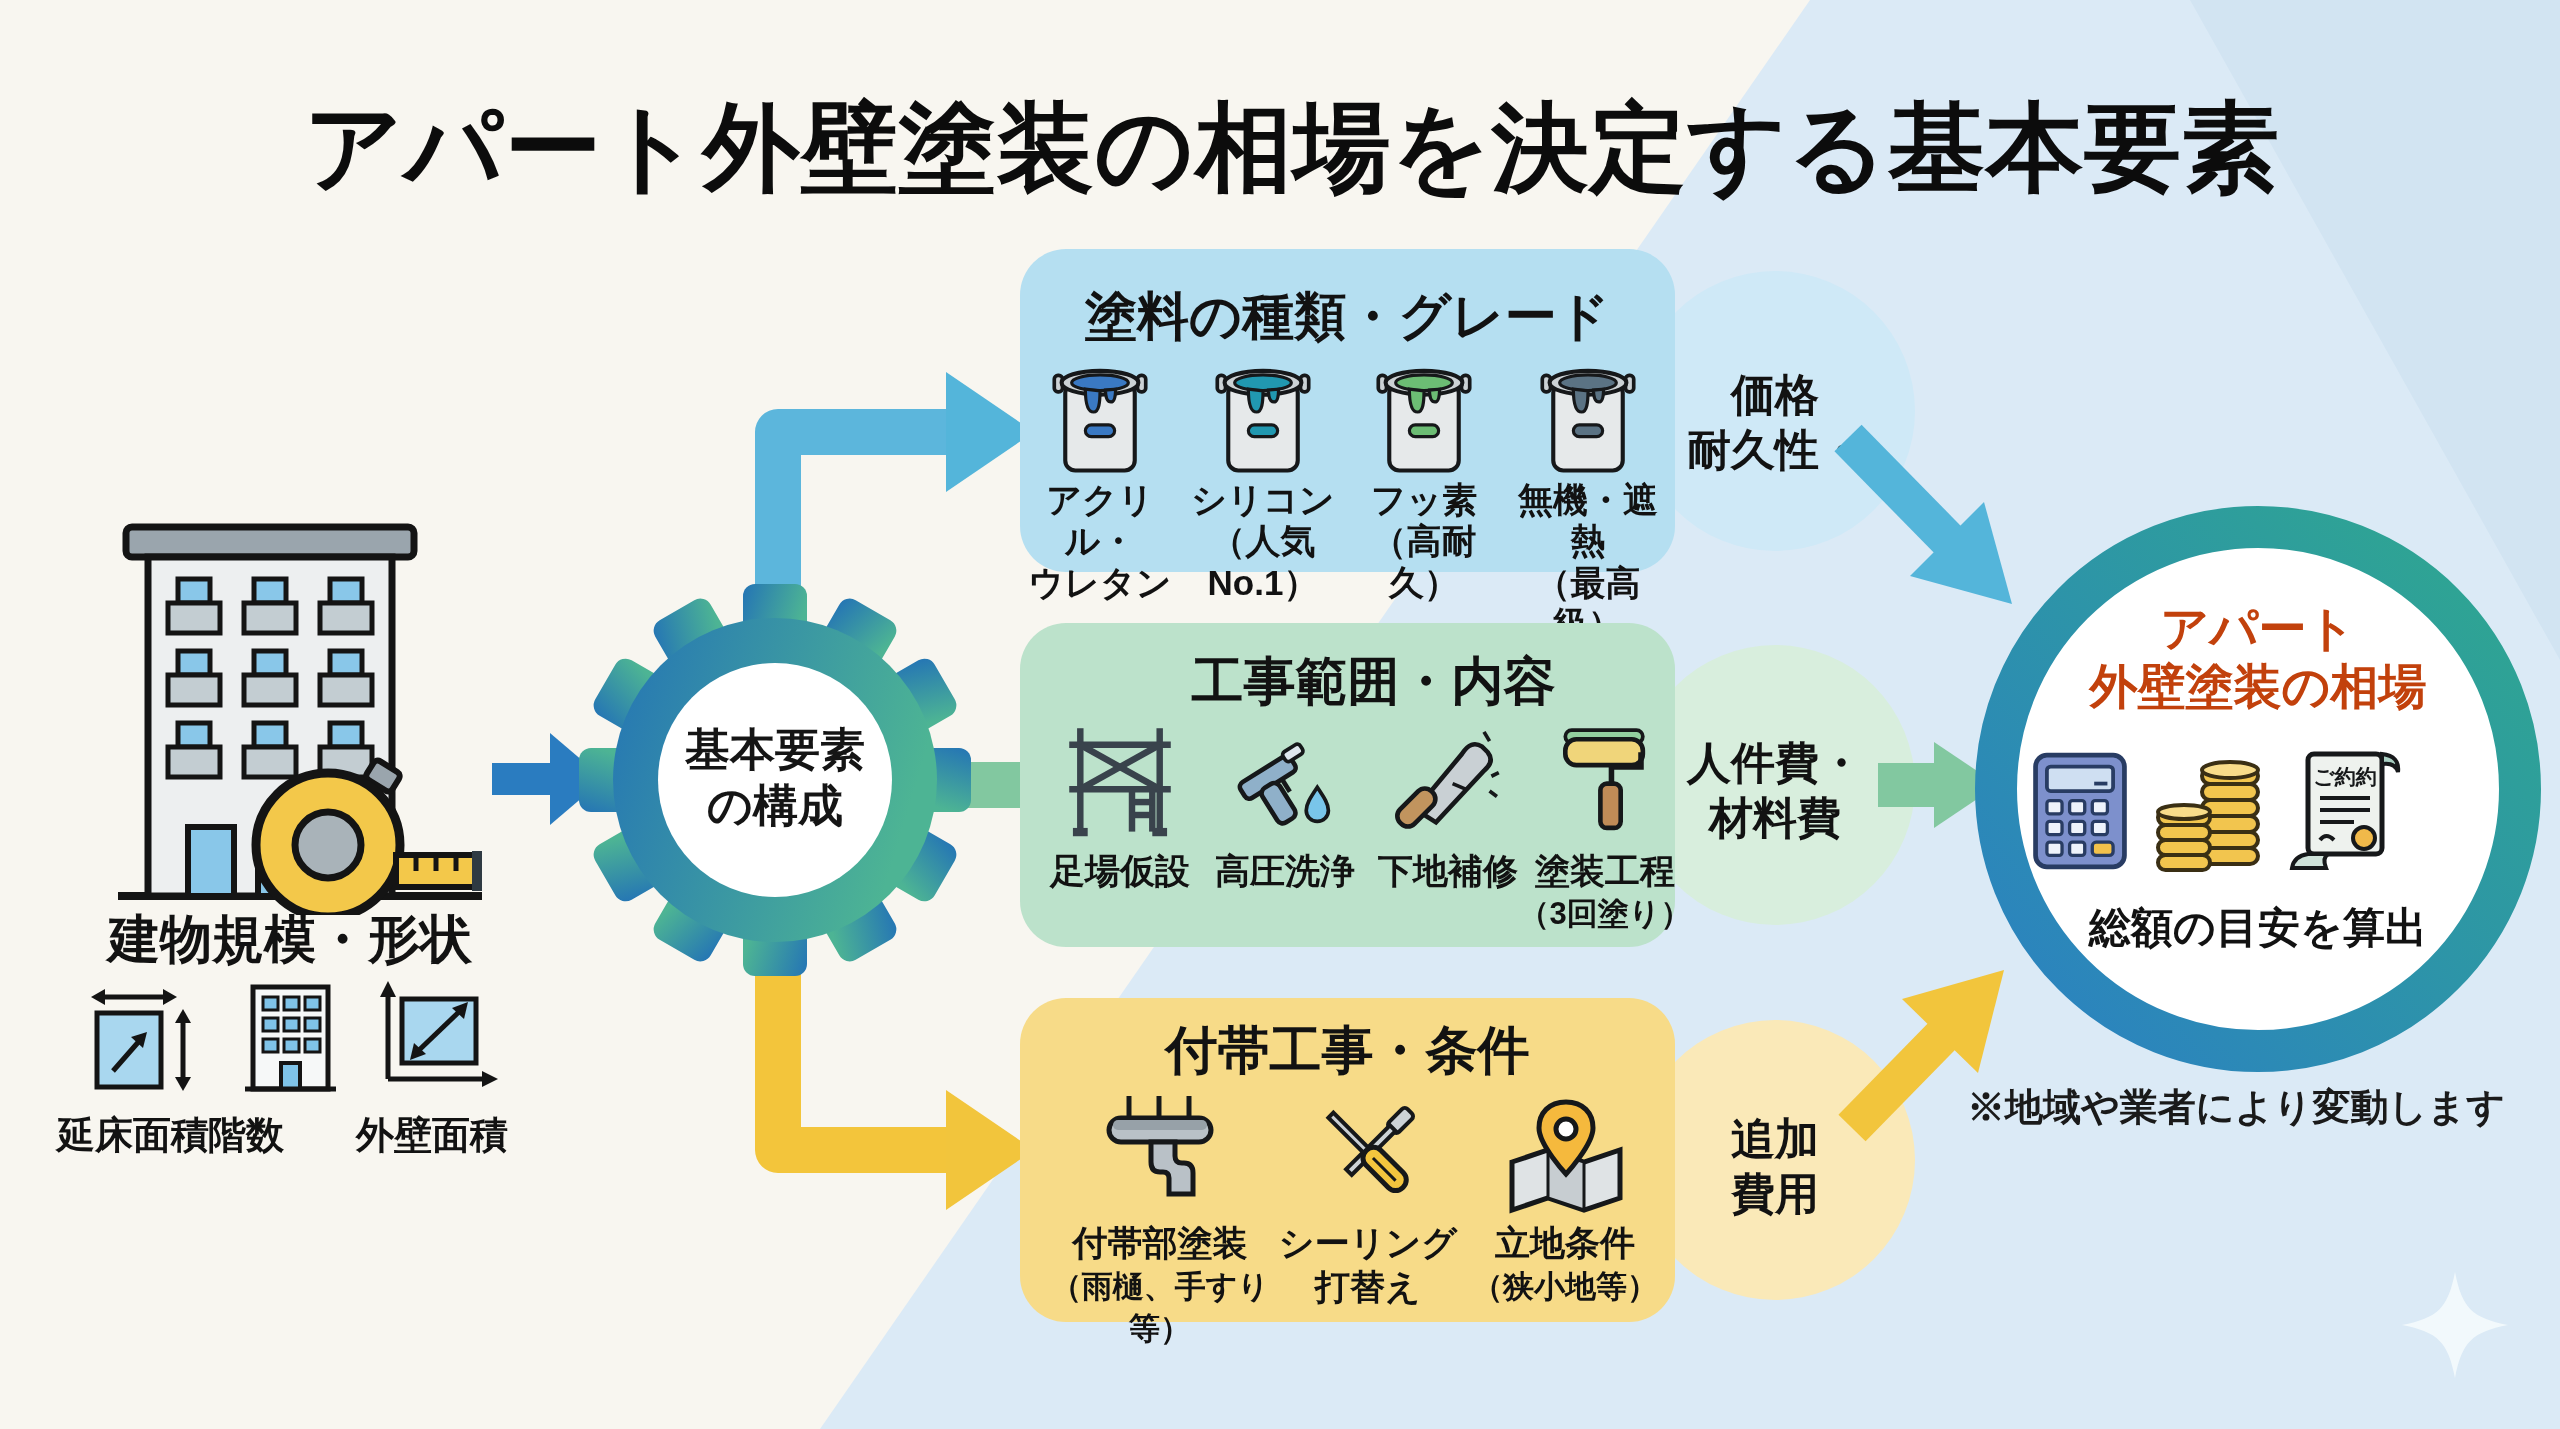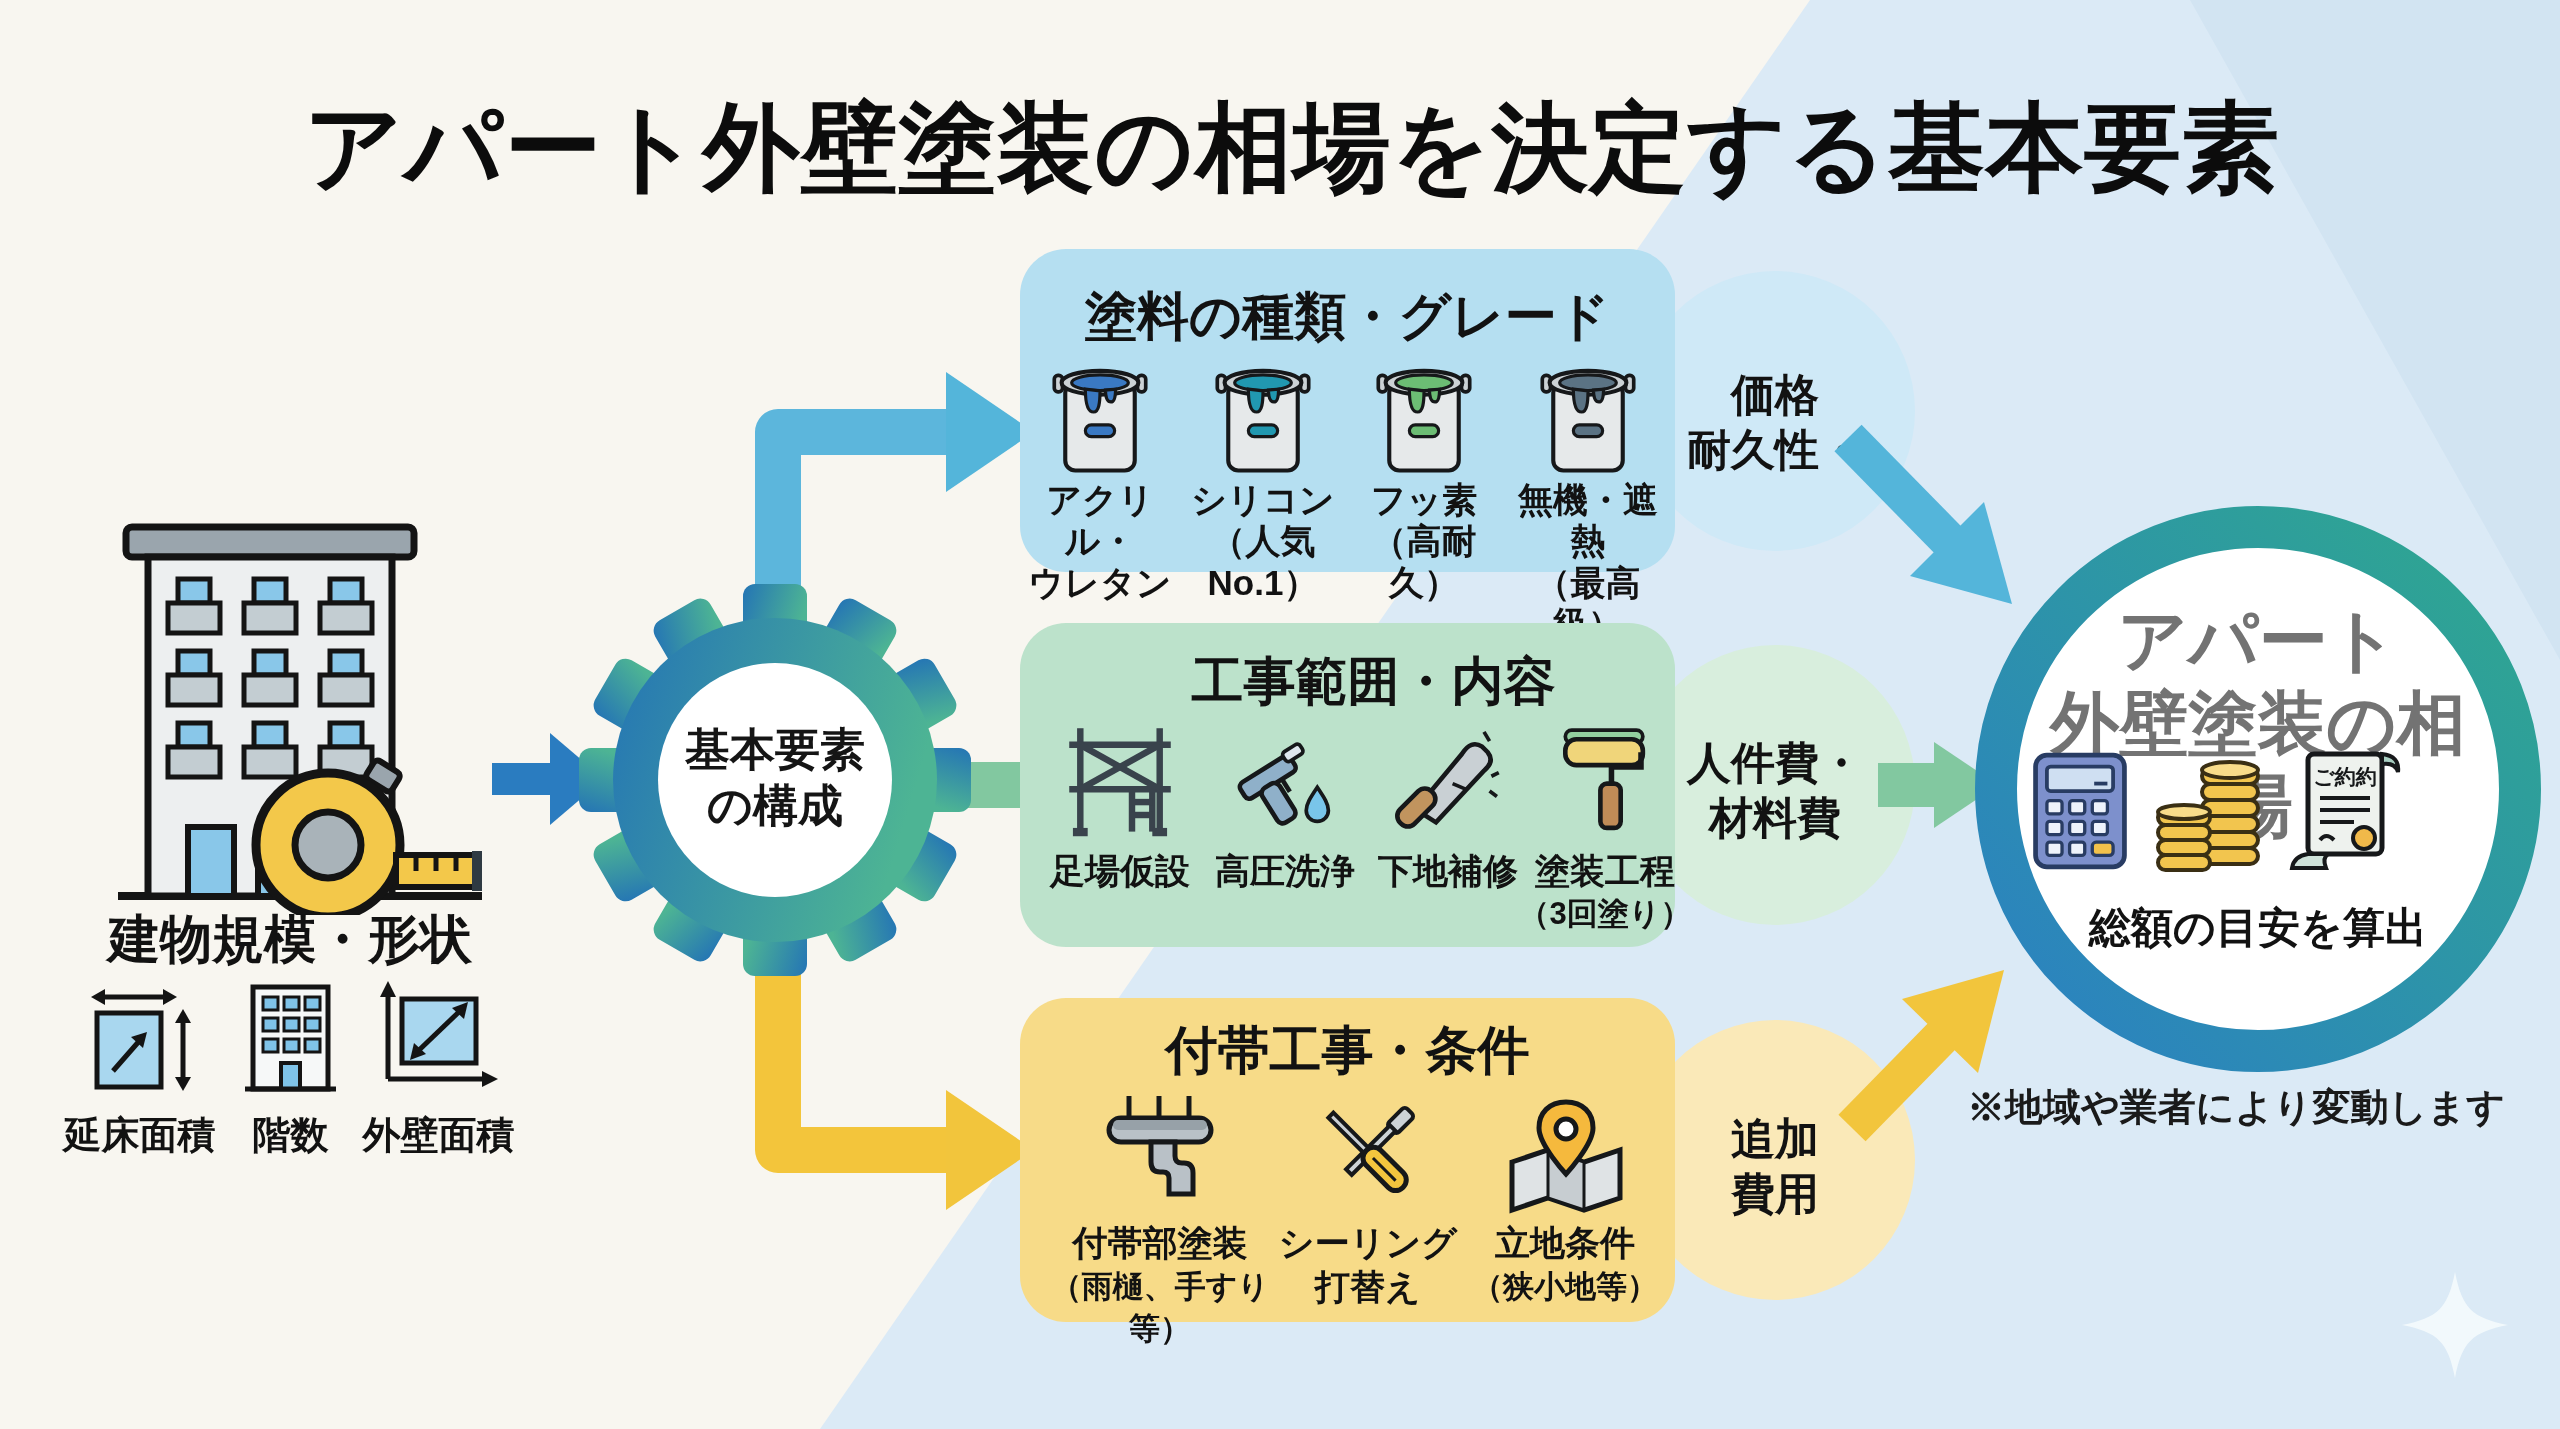--- a/index.html
+++ b/index.html
@@ -9,23 +9,23 @@
   .bg1{left:0;top:0;width:2560px;height:1429px;clip-path:polygon(1810px 0,2560px 0,2560px 1429px,820px 1429px);}
   .bg2{left:0;top:0;width:2560px;height:1429px;clip-path:polygon(2190px 0,2560px 0,2560px 660px);}
   .title{left:0;top:84px;width:2560px;font-size:97px;font-weight:900;text-align:center;letter-spacing:1px;color:#0c0c0c;margin-left:12px;}
   .box{border-radius:46px;}
   .bulge{width:280px;height:280px;border-radius:50%;}
   .boxtitle{font-size:52px;font-weight:800;text-align:center;color:#121212;}
   .itemlabel{font-size:35px;font-weight:800;text-align:center;line-height:1.18;color:#121212;}
   .itemsub{font-size:31px;font-weight:800;text-align:center;color:#121212;}
   .outcome{font-size:44px;font-weight:800;text-align:center;line-height:1.24;color:#121212;}
   .biglabel{font-size:52px;font-weight:800;text-align:center;color:#121212;}
-  .minilabel{font-size:38px;font-weight:800;text-align:center;color:#121212;}
+  .minilabel{font-size:38px;font-weight:800;color:#121212;}
   .gear-text{font-size:45px;font-weight:800;text-align:center;line-height:1.25;color:#151515;}
-  .circ-title{font-size:69px;font-weight:800;text-align:center;line-height:1.2;color:#737373;}
+  .circ-title{font-size:48px;font-weight:800;text-align:center;line-height:1.2;color:#c2410c;}
   .circ-cap{font-size:42px;font-weight:800;text-align:center;color:#121212;}
   .note{font-size:38px;font-weight:800;text-align:center;color:#1a1a1a;}
   svg{display:block;}
 </style>
 </head>
 <body>
 
 <div id="canvas">
 
   <div class="abs bg1" style="background: rgb(219, 234, 246);"></div>

